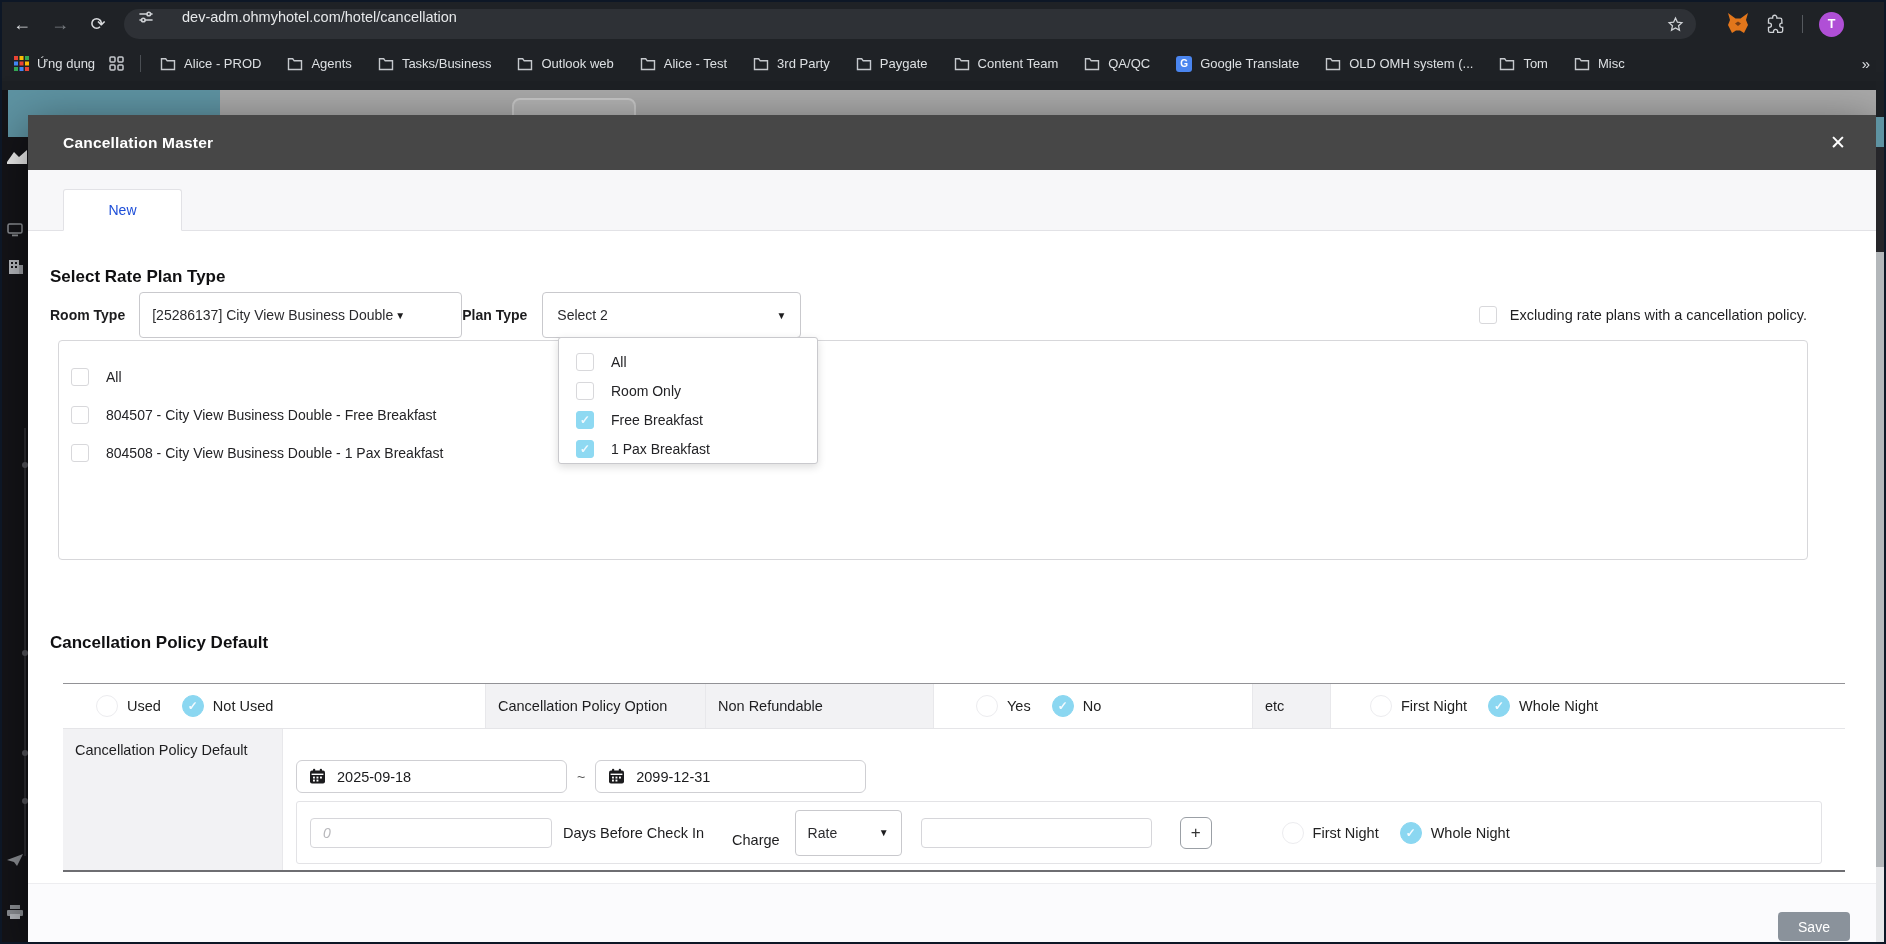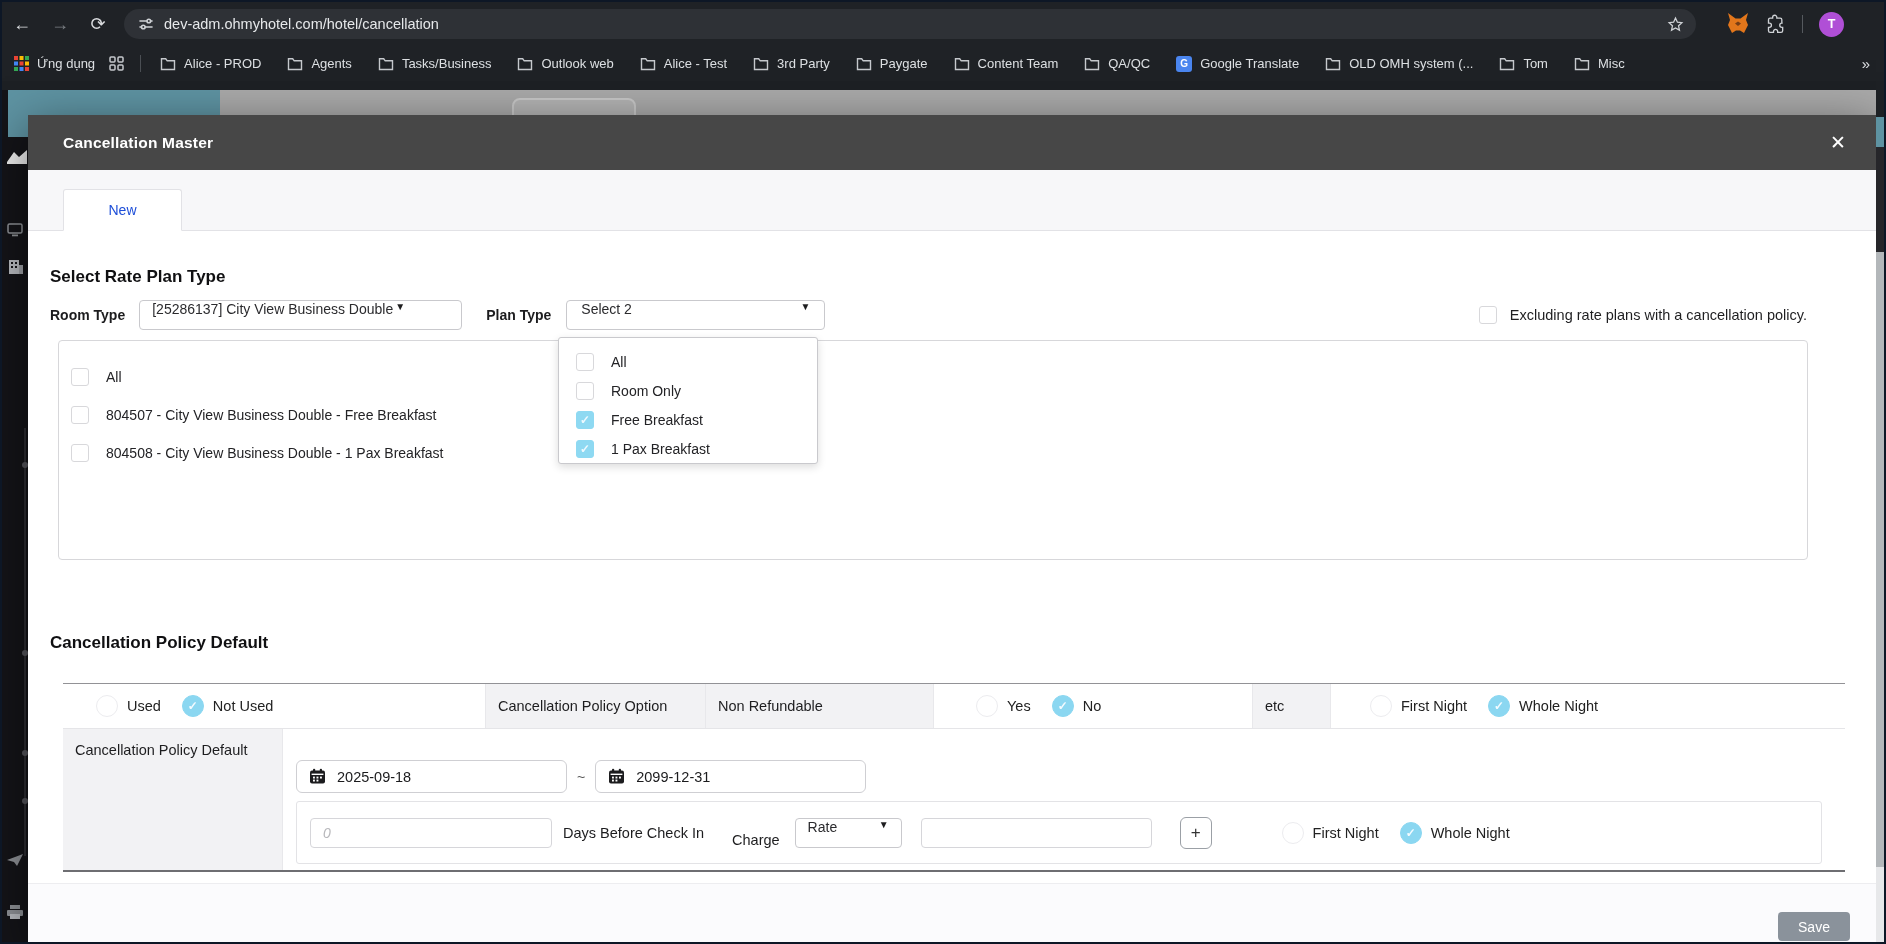--- a/index.html
+++ b/index.html
@@ -4,21 +4,21 @@
 <style>
   html,body{margin:0;padding:0;background:#2b2b2b;}
   .shot{position:relative;width:1886px;height:944px;box-sizing:border-box;border:2px solid #0d1726;
         background:#a9a9a9;font-family:"Liberation Sans",sans-serif;overflow:hidden;}
 
   
   .topbar{position:absolute;left:0;top:0;right:0;height:44px;background:#1f2226;display:flex;align-items:center;}
   .tb-btn{width:36px;text-align:center;font-size:18px;color:#d8dadd;flex:none;margin-left:2px;}
   .tb-btn.fwd{color:#7b7f84;}
   .omnibox{margin-left:8px;width:1572px;height:30px;background:#2e3136;border-radius:15px;display:flex;
-           align-items:center;padding:0 12px 0 14px;box-sizing:border-box;color:#e6e8ea;font-size:14.5px;flex:none;}
+           padding:0 12px 0 14px;box-sizing:border-box;color:#e6e8ea;font-size:14.5px;flex:none;gap:18px;}
   .ob-url{margin-left:10px;white-space:nowrap;}
   .ob-star{margin-left:auto;display:flex;align-items:center;}
   .ext-area{display:flex;align-items:center;margin-left:30px;gap:16px;}
   .tb-divider{width:1px;height:18px;background:#55595e;}
   .avatar{width:25px;height:25px;border-radius:50%;background:#b04fd6;color:#fff;font-size:12.5px;font-weight:bold;
           display:flex;align-items:center;justify-content:center;}
 
   .bookmarks{position:absolute;left:0;top:44px;right:0;height:35px;background:#1f2226;display:flex;
              align-items:center;color:#dde0e3;font-size:13px;}
   .bm-first{display:flex;align-items:center;gap:8px;margin-left:12px;}
@@ -60,22 +60,22 @@
             border-bottom:1px solid #e2e2e6;box-sizing:border-box;}
   .tab{position:absolute;left:35px;bottom:-1px;width:117px;height:40px;background:#fff;border:1px solid #e2e2e6;
        border-bottom:1px solid #fff;border-radius:3px 3px 0 0;display:flex;align-items:center;
        justify-content:center;font-size:14px;color:#1d4ed8;}
 
   .h-select{position:absolute;left:22px;top:152px;font-size:17px;font-weight:700;color:#101012;}
   .h-policy{position:absolute;left:22px;top:518px;font-size:17px;font-weight:700;color:#101012;}
 
   .controls{position:absolute;left:22px;top:185px;width:1757px;height:30px;display:flex;align-items:center;}
   .ctl-label{font-size:14px;font-weight:600;color:#1c1c1e;white-space:nowrap;}
-  .ctl-label.plan{margin-left:24px;}
-  .sel{height:30px;border:1px solid #c9c9cd;border-radius:4px;background:#fff;display:flex;align-items:flex-start;
+  .ctl-label.plan{}
+  .sel{height:46px;border:1px solid #c9c9cd;border-radius:4px;background:#fff;display:flex;align-items:center;
        box-sizing:border-box;font-size:14px;color:#2b2b2e;}
   .sel-room{width:323px;margin-left:14px;padding:0 10px 0 12px;}
   .sel-plan{width:259px;margin-left:15px;padding:0 14px;justify-content:space-between;}
   .caret{font-size:10px;color:#1d1d1f;margin-left:2px;}
   .excluding{margin-left:auto;display:flex;align-items:center;gap:13px;font-size:14.5px;color:#1e1e20;}
 
   .list-box{position:absolute;left:30px;top:225px;width:1750px;height:220px;border:1px solid #d7d7da;
             border-radius:4px;box-sizing:border-box;padding-top:17px;}
   .list-box .check-row{height:38px;display:flex;align-items:center;padding-left:12px;gap:17px;}
   .check-label{font-size:14px;color:#232326;white-space:nowrap;}

